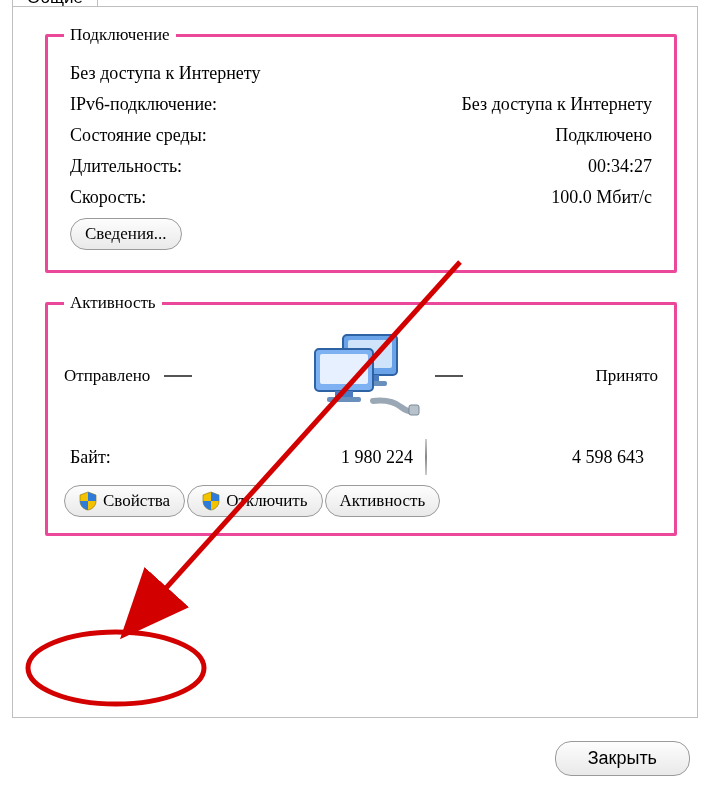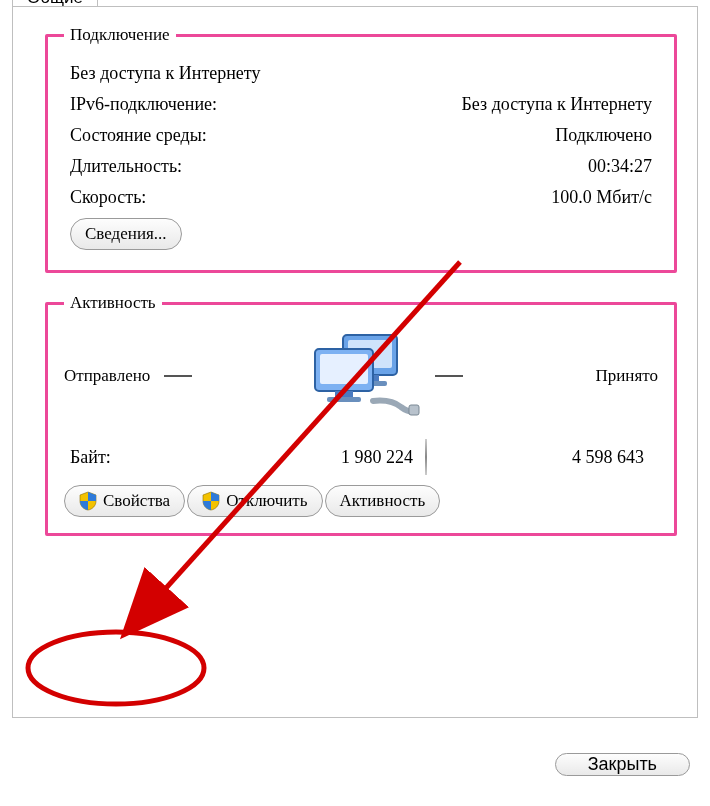--- a/index.html
+++ b/index.html
@@ -115,21 +115,21 @@
     gap: 2px;
     margin: 10px 0 0 0;
   }
 
   .close-row {
     position: absolute;
     right: 20px;
     bottom: 30px;
   }
   .close-btn {
-    padding: 0 32px;
+    padding: 6px 32px;
     font-size: 18px;
   }
 
   
   .shield {
     width: 18px; height: 20px; position: relative;
   }
   .shield svg { width: 18px; height: 20px; display: block; }
 
   

